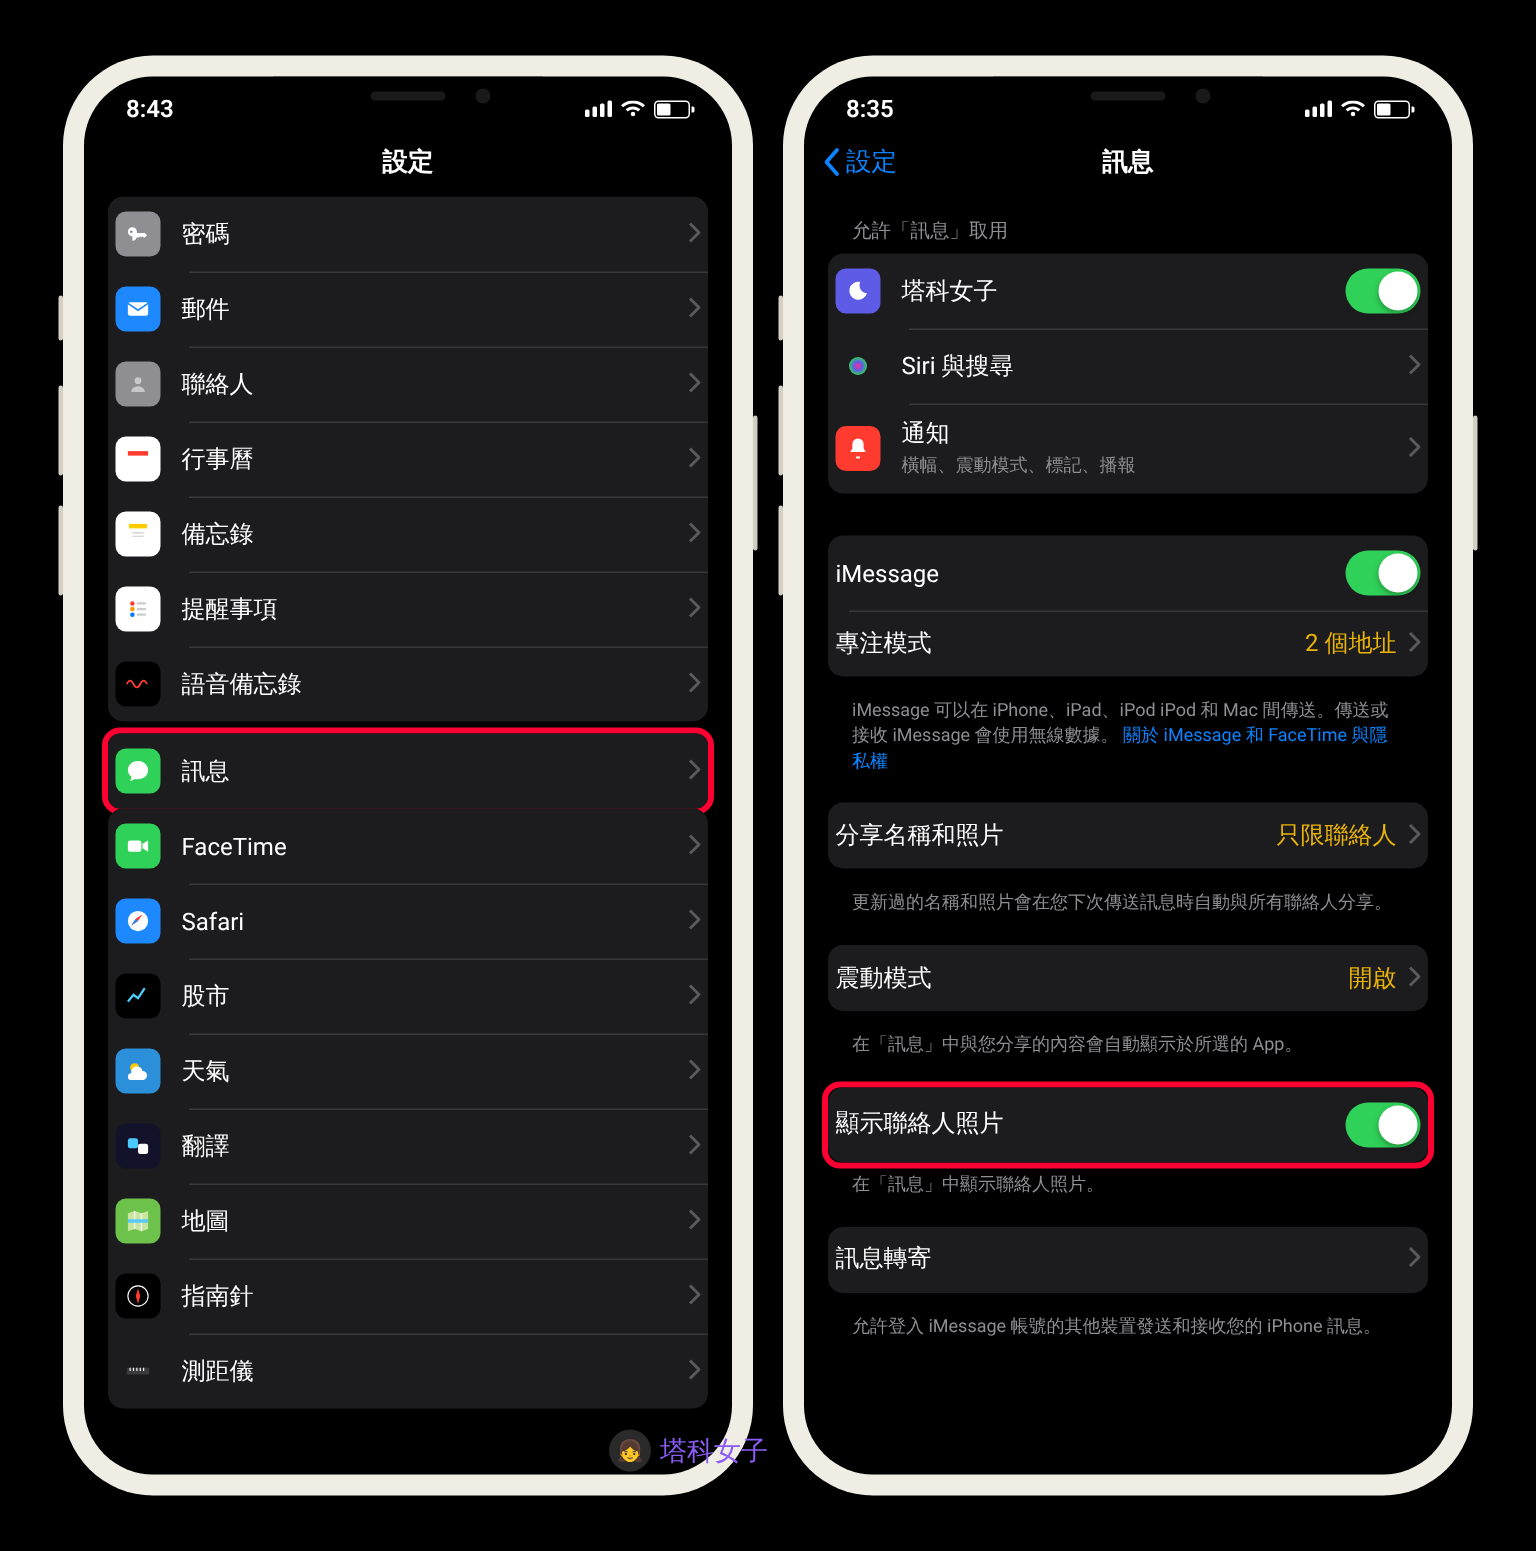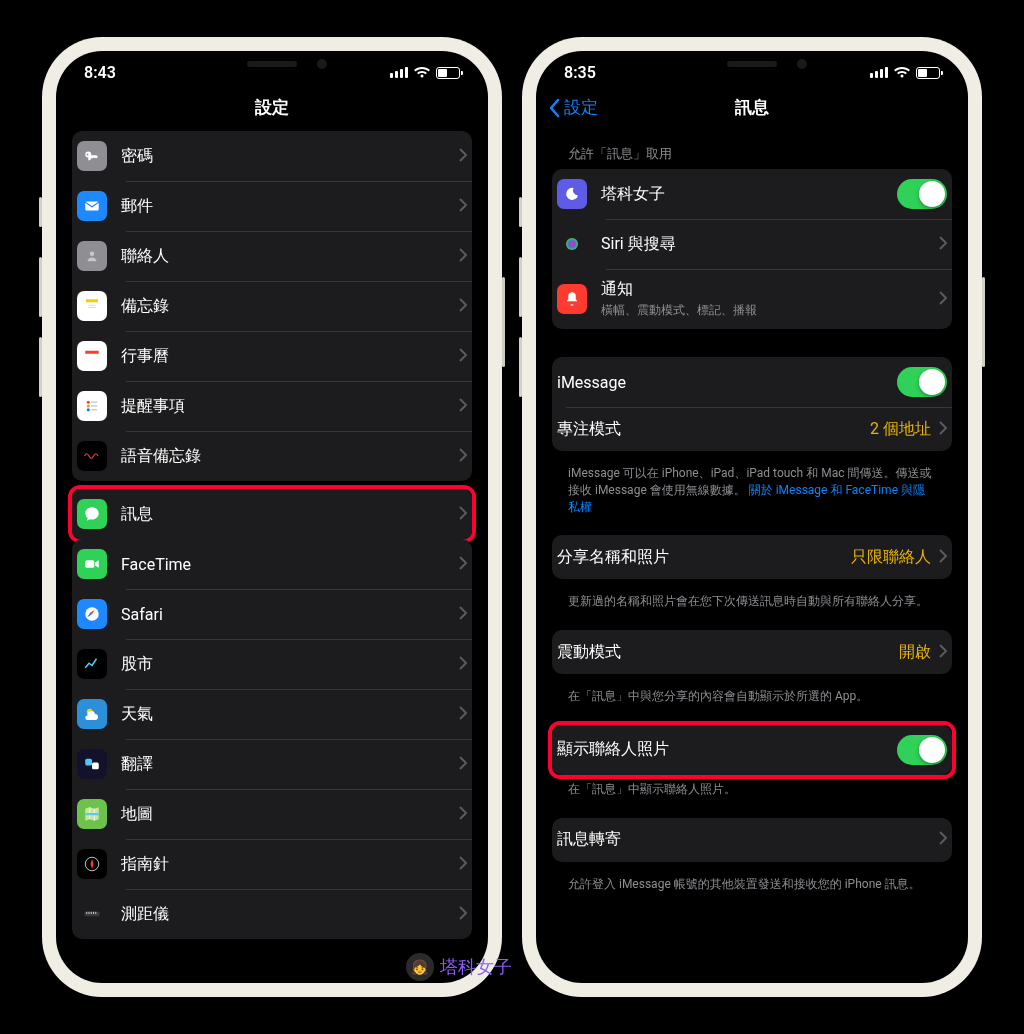--- a/index.html
+++ b/index.html
@@ -121,42 +121,42 @@
             <div class="row-text">
               <div class="row-label">聯絡人</div>
             </div>
             <span class="chevron"><svg viewBox="0 0 8 14">
                 <path d="M1 1l6 6-6 6"></path>
               </svg></span>
           </div>
           <div class="row">
             <div class="icon" style="background:#fff">
               <svg viewBox="0 0 24 24">
+                <rect x="3" y="5" width="18" height="16" rx="2" fill="#fff"></rect>
+                <rect x="3" y="5" width="18" height="4" fill="#ff3b30"></rect>
+              </svg>
+            </div>
+            <div class="row-text">
+              <div class="row-label">行事曆</div>
+            </div>
+            <span class="chevron"><svg viewBox="0 0 8 14">
+                <path d="M1 1l6 6-6 6"></path>
+              </svg></span>
+          </div>
+          <div class="row">
+            <div class="icon" style="background:#fff">
+              <svg viewBox="0 0 24 24">
                 <rect x="4" y="3" width="16" height="18" rx="2" fill="#fff"></rect>
                 <rect x="4" y="3" width="16" height="4" fill="#ffcc00"></rect>
                 <line x1="7" y1="11" x2="17" y2="11" stroke="#ccc"></line>
                 <line x1="7" y1="14" x2="17" y2="14" stroke="#ccc"></line>
               </svg>
             </div>
             <div class="row-text">
               <div class="row-label">備忘錄</div>
-            </div>
-            <span class="chevron"><svg viewBox="0 0 8 14">
-                <path d="M1 1l6 6-6 6"></path>
-              </svg></span>
-          </div>
-          <div class="row">
-            <div class="icon" style="background:#fff">
-              <svg viewBox="0 0 24 24">
-                <rect x="3" y="5" width="18" height="16" rx="2" fill="#fff"></rect>
-                <rect x="3" y="5" width="18" height="4" fill="#ff3b30"></rect>
-              </svg>
-            </div>
-            <div class="row-text">
-              <div class="row-label">行事曆</div>
             </div>
             <span class="chevron"><svg viewBox="0 0 8 14">
                 <path d="M1 1l6 6-6 6"></path>
               </svg></span>
           </div>
           <div class="row">
             <div class="icon" style="background:#fff">
               <svg viewBox="0 0 24 24">
                 <circle cx="7" cy="7" r="2" fill="#ff3b30"></circle>
                 <circle cx="7" cy="12" r="2" fill="#ff9500"></circle>
@@ -424,21 +424,21 @@
           <div class="row no-icon">
             <div class="row-text">
               <div class="row-label">專注模式</div>
             </div>
             <span class="row-value">2 個地址</span>
             <span class="chevron"><svg viewBox="0 0 8 14">
                 <path d="M1 1l6 6-6 6"></path>
               </svg></span>
           </div>
         </div>
-      <div class="section-footer"><span>iMessage 可以在 iPhone、iPad、iPad touch 和 Mac 間傳送。傳送或接收 iMessage 會使用無線數據。</span> <a>關於 iMessage 和 FaceTime 與隱私權</a></div>
+      <div class="section-footer"><span>iMessage 可以在 iPhone、iPad、iPod iPod 和 Mac 間傳送。傳送或接收 iMessage 會使用無線數據。</span> <a>關於 iMessage 和 FaceTime 與隱私權</a></div>
       <div style="height:12px"></div>
       <div class="group" id="rg3">
           <div class="row no-icon">
             <div class="row-text">
               <div class="row-label">分享名稱和照片</div>
             </div>
             <span class="row-value">只限聯絡人</span>
             <span class="chevron"><svg viewBox="0 0 8 14">
                 <path d="M1 1l6 6-6 6"></path>
               </svg></span>

